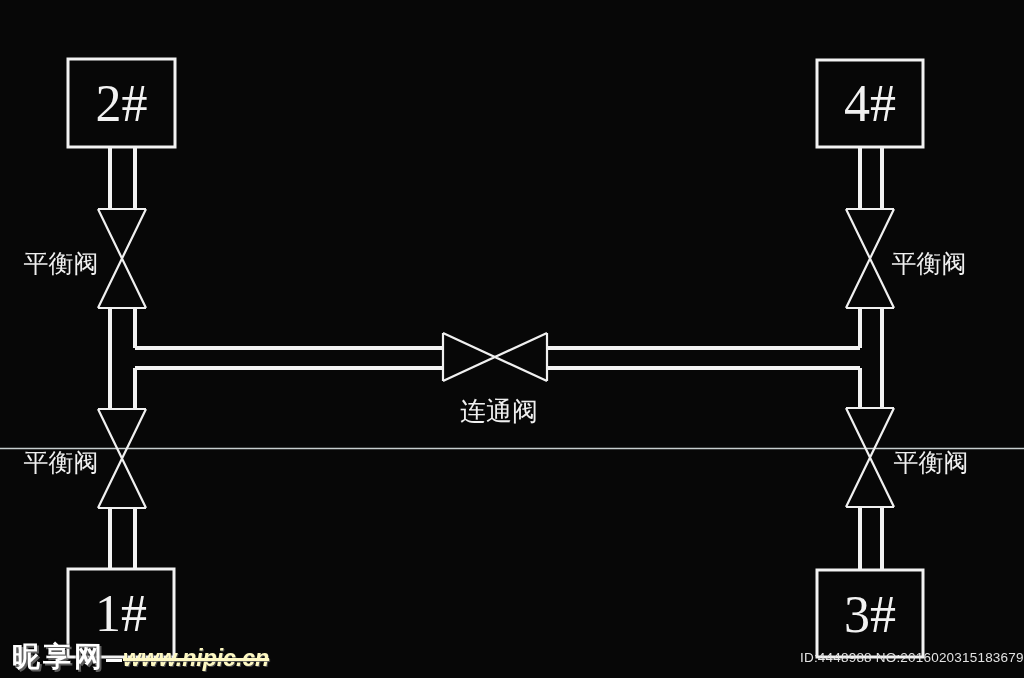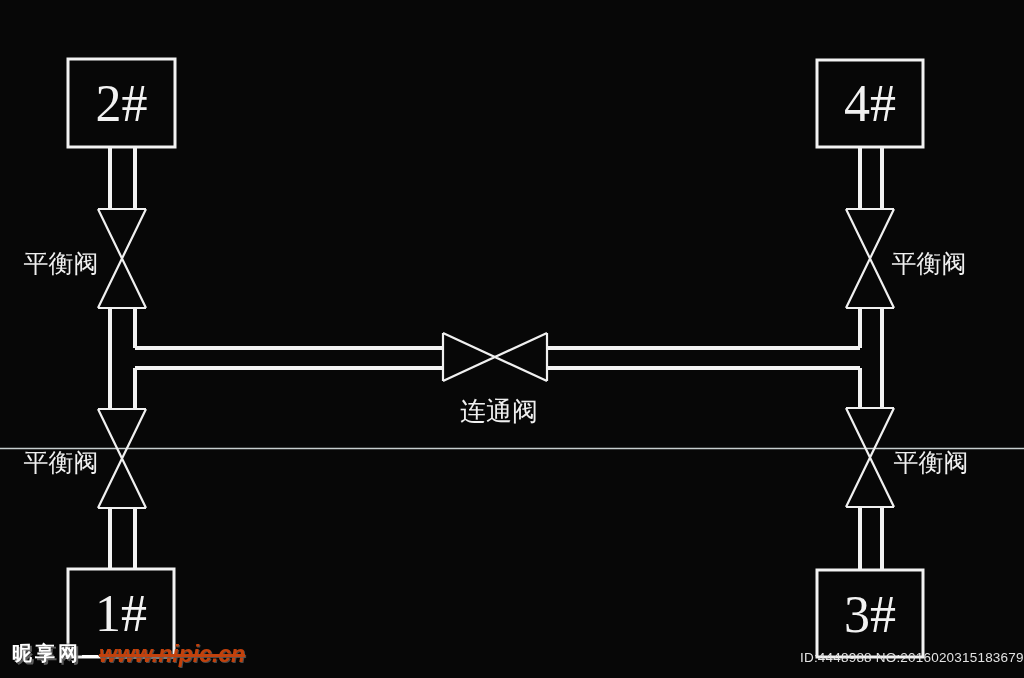--- a/index.html
+++ b/index.html
@@ -60,39 +60,39 @@
     position: absolute;
     left: 12px;
     top: 638px;
     display: flex;
     align-items: center;
     color: #ffffff;
     white-space: nowrap;
   }
   .wm-site {
     font-family: "Liberation Sans", sans-serif;
-    font-size: 20px;
+    font-size: 28px;
     font-weight: 900;
     letter-spacing: 3px;
     color: #ffffff;
     text-shadow: 2px 2px 0 rgba(110,110,110,0.85), 0 0 2px #000;
   }
   .wm-dash {
     display: inline-block;
     width: 16px;
     height: 3px;
     background: #ffffff;
     margin: 6px 1px 0 1px;
   }
   .wm-url {
     font-family: "Liberation Sans", sans-serif;
     font-size: 23px;
     font-weight: bold;
     font-style: italic;
-    color: #c2410c;
+    color: #fef9c3;
     text-decoration: line-through;
     text-decoration-thickness: 2.5px;
     text-shadow: 1px 1px 0 rgba(90,90,90,0.8);
     margin-top: 3px;
   }
   .wm-id {
     position: absolute;
     left: 800px;
     top: 650px;
     font-family: "Liberation Sans", sans-serif;

